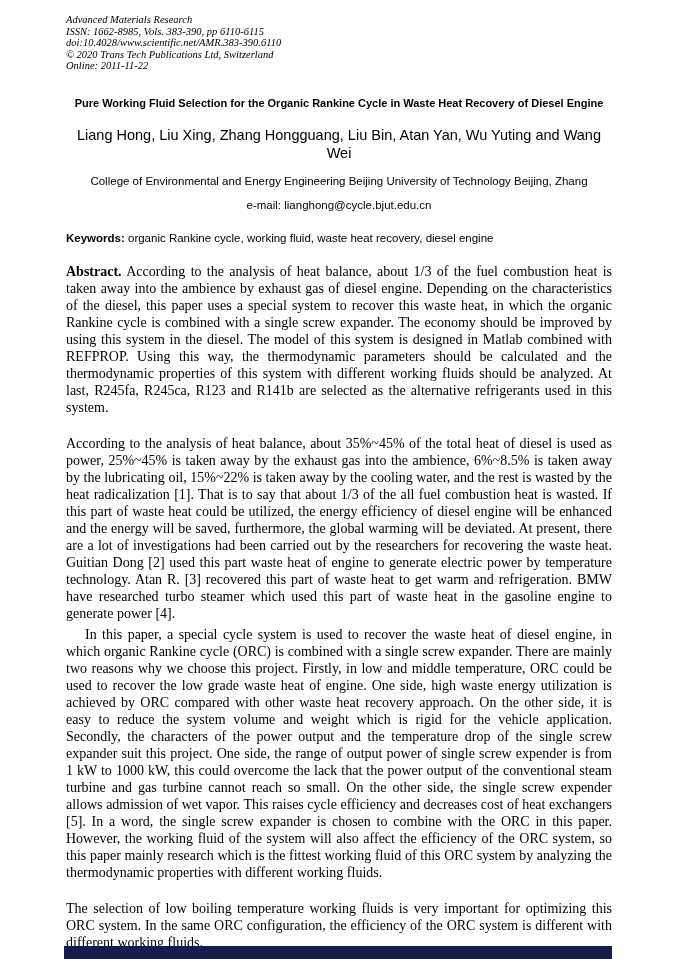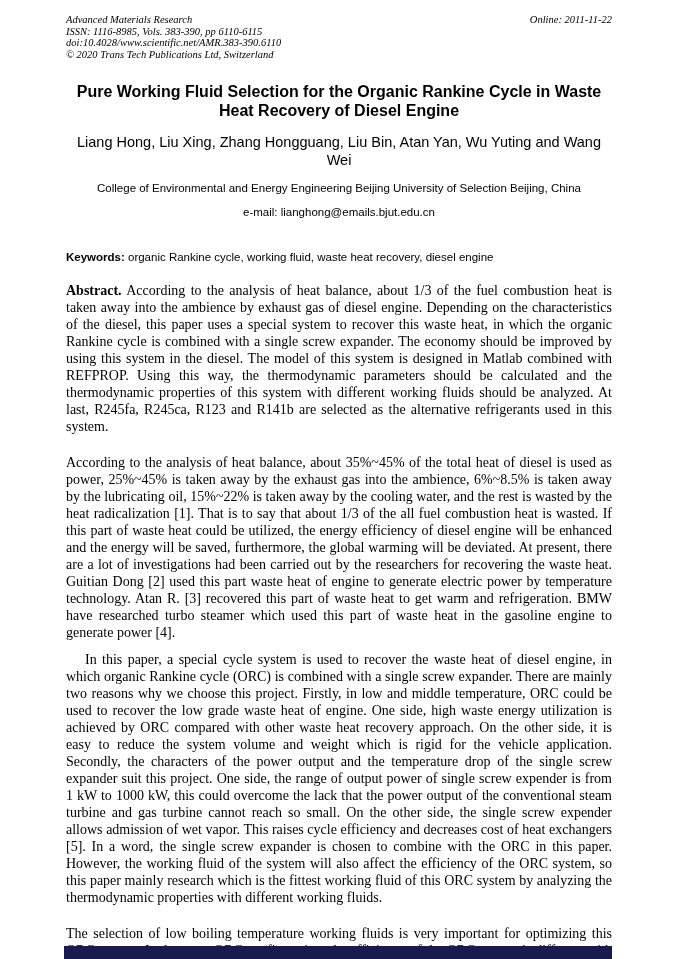--- a/index.html
+++ b/index.html
@@ -16,31 +16,32 @@
     color: #000000;
   }
   
   .paper-header {
     display: flex;
     justify-content: space-between;
     align-items: flex-start;
     font-style: italic;
     font-size: 10.5px;
     line-height: 11.5px;
+    flex-direction: column;
   }
   .header-left div { white-space: nowrap; }
   .header-right { white-space: nowrap; }
 
   
   .paper-title {
     margin: 22px 0 0 0;
     text-align: center;
     font-family: "Liberation Sans", sans-serif;
     font-weight: bold;
-    font-size: 16px;
+    font-size: 11px;
     line-height: 19px;
   }
   .authors {
     margin-top: 13px;
     text-align: center;
     font-family: "Liberation Sans", sans-serif;
     font-size: 14.5px;
     line-height: 18px;
   }
   .affiliation {
@@ -53,21 +54,21 @@
   .email {
     margin-top: 10px;
     text-align: center;
     font-family: "Liberation Sans", sans-serif;
     font-size: 11.5px;
     line-height: 14px;
   }
 
   
   .keywords {
-    margin: 31px 0 0 0;
+    margin: 19px 0 0 0;
     font-family: "Liberation Sans", sans-serif;
     font-size: 11.5px;
     line-height: 15px;
   }
   .keywords b { font-weight: bold; }
 
   
   .abstract, .body-para {
     margin: 0;
     font-size: 14px;
@@ -78,53 +79,53 @@
   .abstract b { font-weight: bold; }
 
   .section-heading {
     margin: 22px 0 0 0;
     font-size: 13px;
     line-height: 17px;
     font-weight: bold;
   }
   .section-heading.second { margin-top: 24px; }
   .body-para { margin-top: 19px; }
-  .body-para.indent { text-indent: 19px; margin-top: 10px; }
+  .body-para.indent { text-indent: 19px; margin-top: 4px; }
 
   
   .footer-bar {
     position: absolute;
     left: 64px;
     right: 66px;
     bottom: 0;
     height: 13px;
   }
 </style>
 </head>
 <body>
 
 <div class="page">
 
   <header class="paper-header">
     <div class="header-left">
       <div>Advanced Materials Research</div>
-      <div>ISSN: 1116-8985, Vols. 383-390, pp 6110-6115</div>
+      <div>ISSN: 1662-8985, Vols. 383-390, pp 6110-6115</div>
       <div>doi:10.4028/www.scientific.net/AMR.383-390.6110</div>
       <div>© 2020 Trans Tech Publications Ltd, Switzerland</div>
     </div>
     <div class="header-right">Online: 2011-11-22</div>
   </header>
 
   <h1 class="paper-title">Pure Working Fluid Selection for the Organic Rankine Cycle in Waste Heat Recovery of Diesel Engine</h1>
 
   <div class="authors">Liang Hong, Liu Xing, Zhang Hongguang, Liu Bin, Atan Yan, Wu Yuting and Wang Wei</div>
 
-  <div class="affiliation">College of Environmental and Energy Engineering Beijing University of Selection Beijing, China</div>
+  <div class="affiliation">College of Environmental and Energy Engineering Beijing University of Technology Beijing, Zhang</div>
 
-  <div class="email">e-mail: lianghong@emails.bjut.edu.cn</div>
+  <div class="email">e-mail: lianghong@cycle.bjut.edu.cn</div>
 
   <p class="keywords"><b>Keywords:</b> <span>organic Rankine cycle, working fluid, waste heat recovery, diesel engine</span></p>
 
   <p class="abstract"><b>Abstract.</b> <span>According to the analysis of heat balance, about 1/3 of the fuel combustion heat is taken away into the ambience by exhaust gas of diesel engine. Depending on the characteristics of the diesel, this paper uses a special system to recover this waste heat, in which the organic Rankine cycle is combined with a single screw expander. The economy should be improved by using this system in the diesel. The model of this system is designed in Matlab combined with REFPROP. Using this way, the thermodynamic parameters should be calculated and the thermodynamic properties of this system with different working fluids should be analyzed. At last, R245fa, R245ca, R123 and R141b are selected as the alternative refrigerants used in this system.</span></p>
 
 
   <p class="body-para">According to the analysis of heat balance, about 35%~45% of the total heat of diesel is used as power, 25%~45% is taken away by the exhaust gas into the ambience, 6%~8.5% is taken away by the lubricating oil, 15%~22% is taken away by the cooling water, and the rest is wasted by the heat radicalization [1]. That is to say that about 1/3 of the all fuel combustion heat is wasted. If this part of waste heat could be utilized, the energy efficiency of diesel engine will be enhanced and the energy will be saved, furthermore, the global warming will be deviated. At present, there are a lot of investigations had been carried out by the researchers for recovering the waste heat. Guitian Dong [2] used this part waste heat of engine to generate electric power by temperature technology. Atan R. [3] recovered this part of waste heat to get warm and refrigeration. BMW have researched turbo steamer which used this part of waste heat in the gasoline engine to generate power [4].</p>
 
   <p class="body-para indent">In this paper, a special cycle system is used to recover the waste heat of diesel engine, in which organic Rankine cycle (ORC) is combined with a single screw expander. There are mainly two reasons why we choose this project. Firstly, in low and middle temperature, ORC could be used to recover the low grade waste heat of engine. One side, high waste energy utilization is achieved by ORC compared with other waste heat recovery approach. On the other side, it is easy to reduce the system volume and weight which is rigid for the vehicle application. Secondly, the characters of the power output and the temperature drop of the single screw expander suit this project. One side, the range of output power of single screw expender is from 1 kW to 1000 kW, this could overcome the lack that the power output of the conventional steam turbine and gas turbine cannot reach so small. On the other side, the single screw expender allows admission of wet vapor. This raises cycle efficiency and decreases cost of heat exchangers [5]. In a word, the single screw expander is chosen to combine with the ORC in this paper. However, the working fluid of the system will also affect the efficiency of the ORC system, so this paper mainly research which is the fittest working fluid of this ORC system by analyzing the thermodynamic properties with different working fluids.</p>
 

